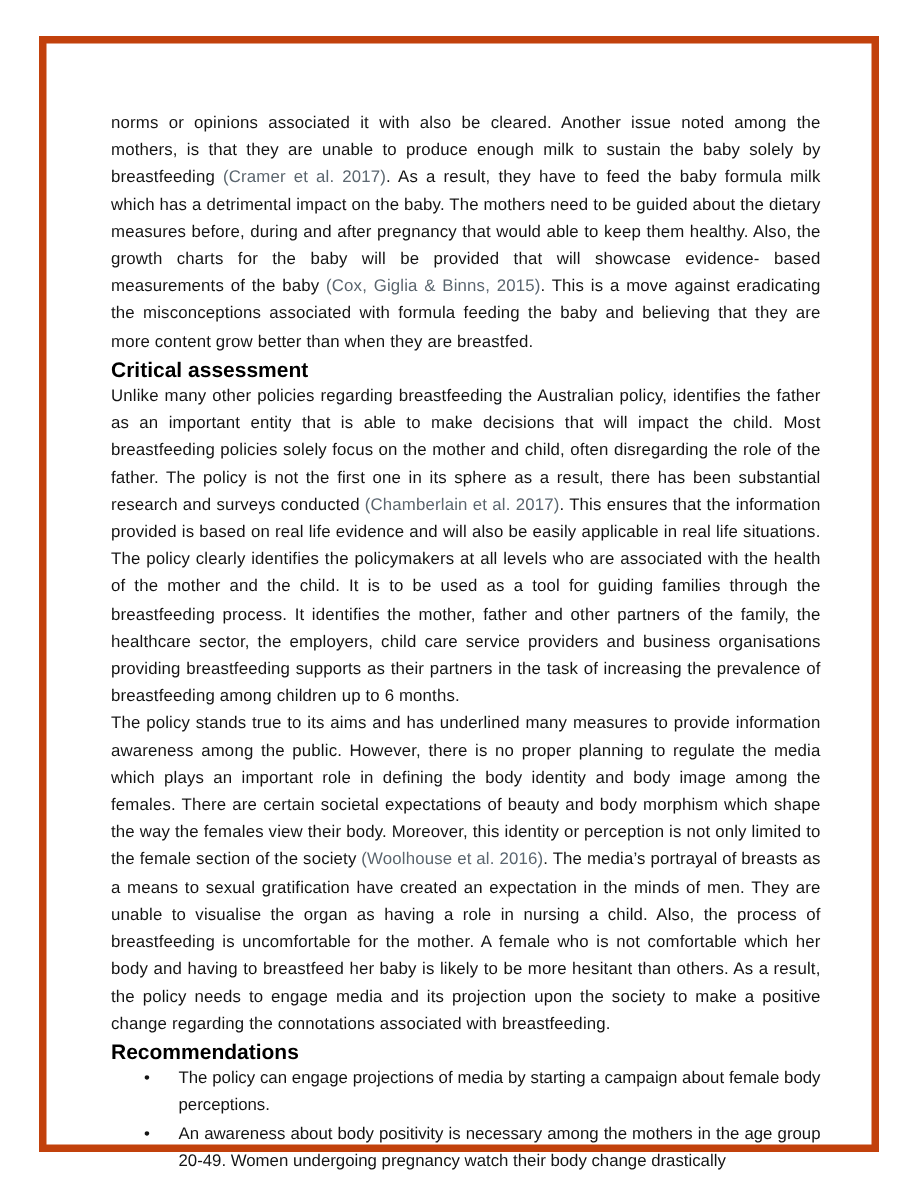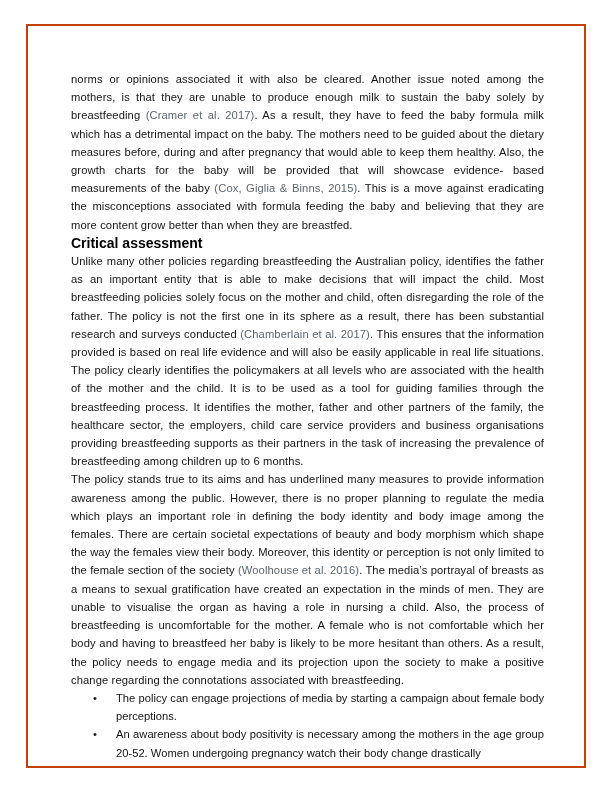--- a/index.html
+++ b/index.html
@@ -13,21 +13,21 @@
     font-family: "Liberation Sans", sans-serif;
     color: #000000;
     overflow: hidden;
   }
   #page {
     position: absolute;
     left: 26px;
     top: 24px;
     width: 560px;
     height: 744px;
-    border: 2px solid #c2410c;
+    border: 5px solid #c2410c;
     box-sizing: border-box;
     background: #ffffff;
   }
   #content {
     position: absolute;
     left: 43px;
     top: 44px;
     width: 473px;
   }
   p.body-para {
@@ -76,18 +76,19 @@
 </style>
 </head>
 <body>
 
 <div id="page">
   <div id="content">
       <p class="body-para"><span>norms or opinions associated it with also be cleared. Another issue noted among the mothers, is that they are unable to produce enough milk to sustain the baby solely by breastfeeding </span><span class="cite">(Cramer et al. 2017)</span><span>. As a result, they have to feed the baby formula milk which has a detrimental impact on the baby. The mothers need to be guided about the dietary measures before, during and after pregnancy that would able to keep them healthy. Also, the growth charts for the baby will be provided that will showcase evidence- based measurements of the baby </span><span class="cite">(Cox, Giglia &amp; Binns, 2015)</span><span>. This is a move against eradicating the misconceptions associated with formula feeding the baby and believing that they are more content grow better than when they are breastfed.</span></p>
       <h2 class="section-heading">Critical assessment</h2>
       <p class="body-para"><span>Unlike many other policies regarding breastfeeding the Australian policy, identifies the father as an important entity that is able to make decisions that will impact the child. Most breastfeeding policies solely focus on the mother and child, often disregarding the role of the father. The policy is not the first one in its sphere as a result, there has been substantial research and surveys conducted </span><span class="cite">(Chamberlain et al. 2017)</span><span>. This ensures that the information provided is based on real life evidence and will also be easily applicable in real life situations. The policy clearly identifies the policymakers at all levels who are associated with the health of the mother and the child. It is to be used as a tool for guiding families through the breastfeeding process. It identifies the mother, father and other partners of the family, the healthcare sector, the employers, child care service providers and business organisations providing breastfeeding supports as their partners in the task of increasing the prevalence of breastfeeding among children up to 6 months.</span></p>
       <p class="body-para"><span>The policy stands true to its aims and has underlined many measures to provide information awareness among the public. However, there is no proper planning to regulate the media which plays an important role in defining the body identity and body image among the females. There are certain societal expectations of beauty and body morphism which shape the way the females view their body. Moreover, this identity or perception is not only limited to the female section of the society </span><span class="cite">(Woolhouse et al. 2016)</span><span>. The media’s portrayal of breasts as a means to sexual gratification have created an expectation in the minds of men. They are unable to visualise the organ as having a role in nursing a child. Also, the process of breastfeeding is uncomfortable for the mother. A female who is not comfortable which her body and having to breastfeed her baby is likely to be more hesitant than others. As a result, the policy needs to engage media and its projection upon the society to make a positive change regarding the connotations associated with breastfeeding.</span></p>
+      <h2 class="section-heading">Recommendations</h2>
       <ul class="rec-list">
         <li><span class="bullet">•</span><span>The policy can engage projections of media by starting a campaign about female body perceptions.</span></li>
-        <li><span class="bullet">•</span><span>An awareness about body positivity is necessary among the mothers in the age group 20-52. Women undergoing pregnancy watch their body change drastically</span></li>
+        <li><span class="bullet">•</span><span>An awareness about body positivity is necessary among the mothers in the age group 20-49. Women undergoing pregnancy watch their body change drastically</span></li>
       </ul>
     </div>
 </div>
 
 </body></html>

